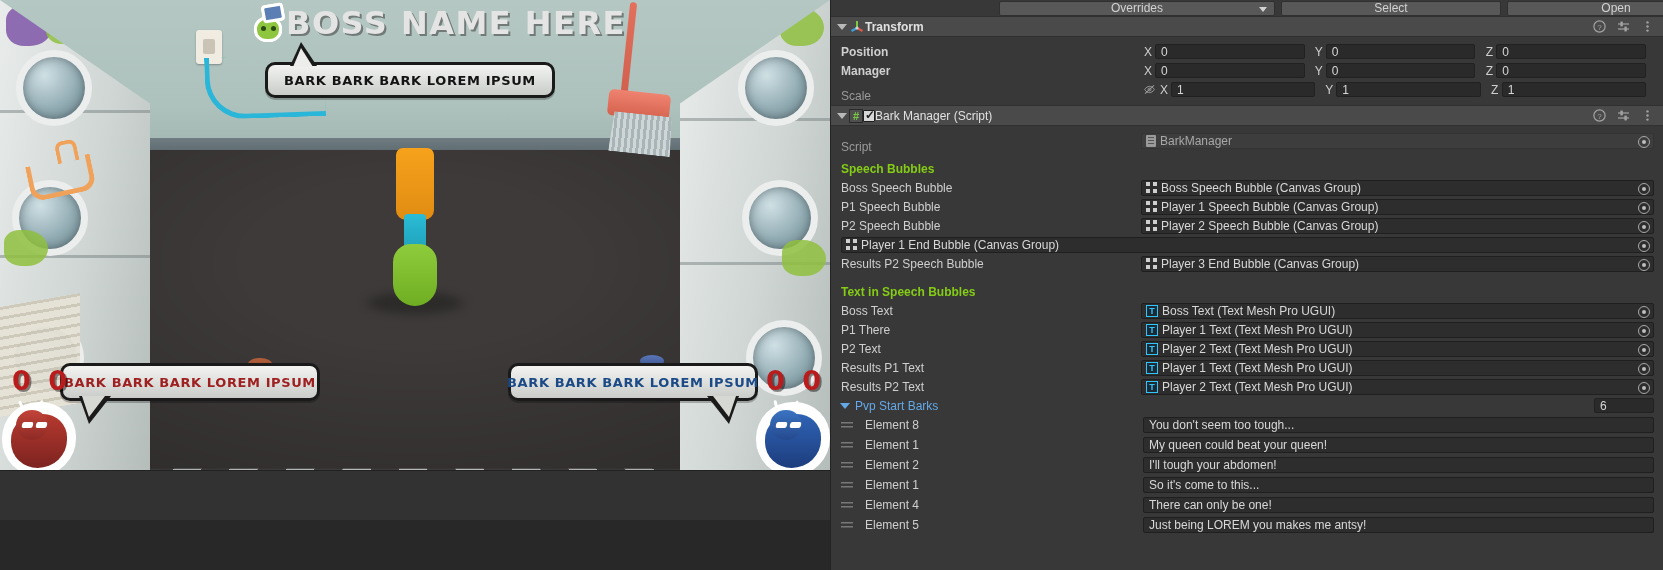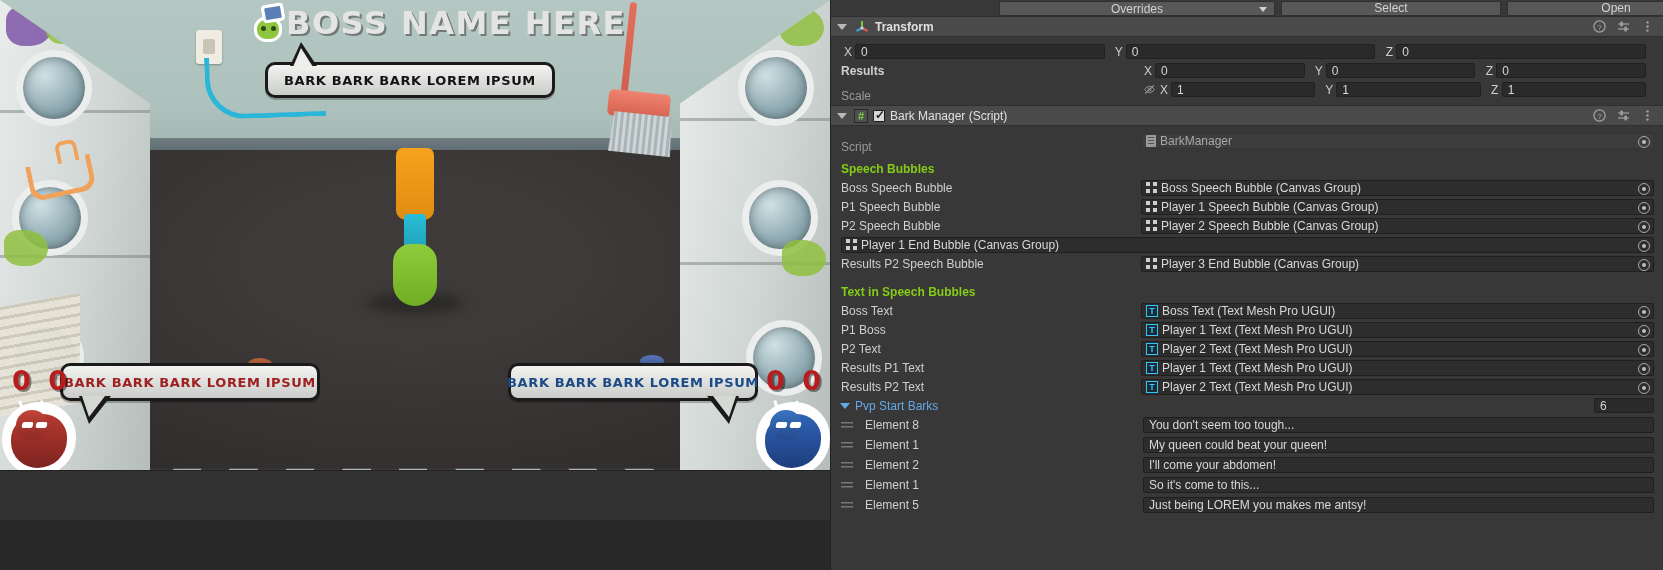--- a/index.html
+++ b/index.html
@@ -289,41 +289,41 @@
     overflow: hidden;
     border-left: 1px solid #232323;
   }
   .row-topbar {
     display:flex; align-items:center; height: 16px; gap: 6px;
     padding: 0 8px 0 4px; background: #383838;
   }
   .overrides-dd {
     position:relative; flex: 0 0 276px; height: 15px;
     background:#585858; border:1px solid #303030; border-radius:2px;
-    display:flex; justify-content:center;
+    display:flex; align-items:center; justify-content:center;
     color:#d2d2d2; font-size:12px;
   }
   .overrides-dd .caret {
     position:absolute; right:7px; top:5px;
     width:0;height:0;border-left:4px solid transparent;border-right:4px solid transparent;
     border-top:5px solid #d2d2d2;
   }
   .btn-flat {
     height: 15px; background:#585858; border:1px solid #303030; border-radius:2px;
     display:flex; align-items:center; justify-content:center; color:#d2d2d2; font-size:12px;
   }
   .btn-select { flex: 0 0 220px; }
   .btn-open { flex: 0 0 218px; }
 
   .comp-header {
     display:flex; align-items:center; height: 21px;
     background: #4a4a4a;
     border-top: 1px solid #303030;
     border-bottom: 1px solid #303030;
-    padding-left: 4px; gap: 5px;
+    padding-left: 4px; 
   }
   .foldout {
     width:0;height:0;border-left:5px solid transparent;border-right:5px solid transparent;
     border-top:6px solid #b9b9b9; margin-right:2px; margin-left: 2px;
   }
   .comp-title { font-size:12px; color:#e0e0e0; font-weight:700; }
   .header-icons { margin-left:auto; display:flex; align-items:center; gap:11px; padding-right:9px; }
   .hicon { width:13px; height:13px; opacity:.8; }
 
   .icon-transform { width:16px; height:16px; position:relative; }
@@ -573,32 +573,33 @@
               <circle cx="6.5" cy="6.5" r="1.2" fill="#b9b9b9"></circle>
               <circle cx="6.5" cy="10.6" r="1.2" fill="#b9b9b9"></circle>
             </svg>
         </span>
       </span>
     </div>
 
     <div style="height:5px"></div>
 
     <div class="prop-row">
+      <span class="prop-label bold">Position</span>
       <span class="vec">
         <span class="axis">X</span>
         <span class="field">0</span>
         <span class="axis">Y</span>
         <span class="field">0</span>
         <span class="axis">Z</span>
         <span class="field">0</span>
       </span>
     </div>
 
     <div class="prop-row">
-      <span class="prop-label bold">Results</span>
+      <span class="prop-label bold">Manager</span>
       <span class="vec">
         <span class="axis">X</span>
         <span class="field">0</span>
         <span class="axis">Y</span>
         <span class="field">0</span>
         <span class="axis">Z</span>
         <span class="field">0</span>
       </span>
     </div>
 
@@ -714,21 +715,21 @@
 
     <div class="prop-row">
       <span class="prop-label">Boss Text</span>
       <span class="objfield">
         <span class="ico-tmp">T</span>
         <span>Boss Text (Text Mesh Pro UGUI)</span>
         <span class="picker"></span>
       </span>
     </div>
     <div class="prop-row">
-      <span class="prop-label">P1 Boss</span>
+      <span class="prop-label">P1 There</span>
       <span class="objfield">
         <span class="ico-tmp">T</span>
         <span>Player 1 Text (Text Mesh Pro UGUI)</span>
         <span class="picker"></span>
       </span>
     </div>
     <div class="prop-row">
       <span class="prop-label">P2 Text</span>
       <span class="objfield">
         <span class="ico-tmp">T</span>
@@ -765,27 +766,32 @@
       <span class="elem-field">You don't seem too tough...</span>
     </div>
     <div class="elem-row">
       <span class="drag-handle"></span>
       <span class="elem-label">Element 1</span>
       <span class="elem-field">My queen could beat your queen!</span>
     </div>
     <div class="elem-row">
       <span class="drag-handle"></span>
       <span class="elem-label">Element 2</span>
-      <span class="elem-field">I'll come your abdomen!</span>
+      <span class="elem-field">I'll tough your abdomen!</span>
     </div>
     <div class="elem-row">
       <span class="drag-handle"></span>
       <span class="elem-label">Element 1</span>
       <span class="elem-field">So it's come to this...</span>
     </div>
     <div class="elem-row">
       <span class="drag-handle"></span>
+      <span class="elem-label">Element 4</span>
+      <span class="elem-field">There can only be one!</span>
+    </div>
+    <div class="elem-row">
+      <span class="drag-handle"></span>
       <span class="elem-label">Element 5</span>
       <span class="elem-field">Just being LOREM you makes me antsy!</span>
     </div>
 
   </div>
 </div>
 
 </body></html>

